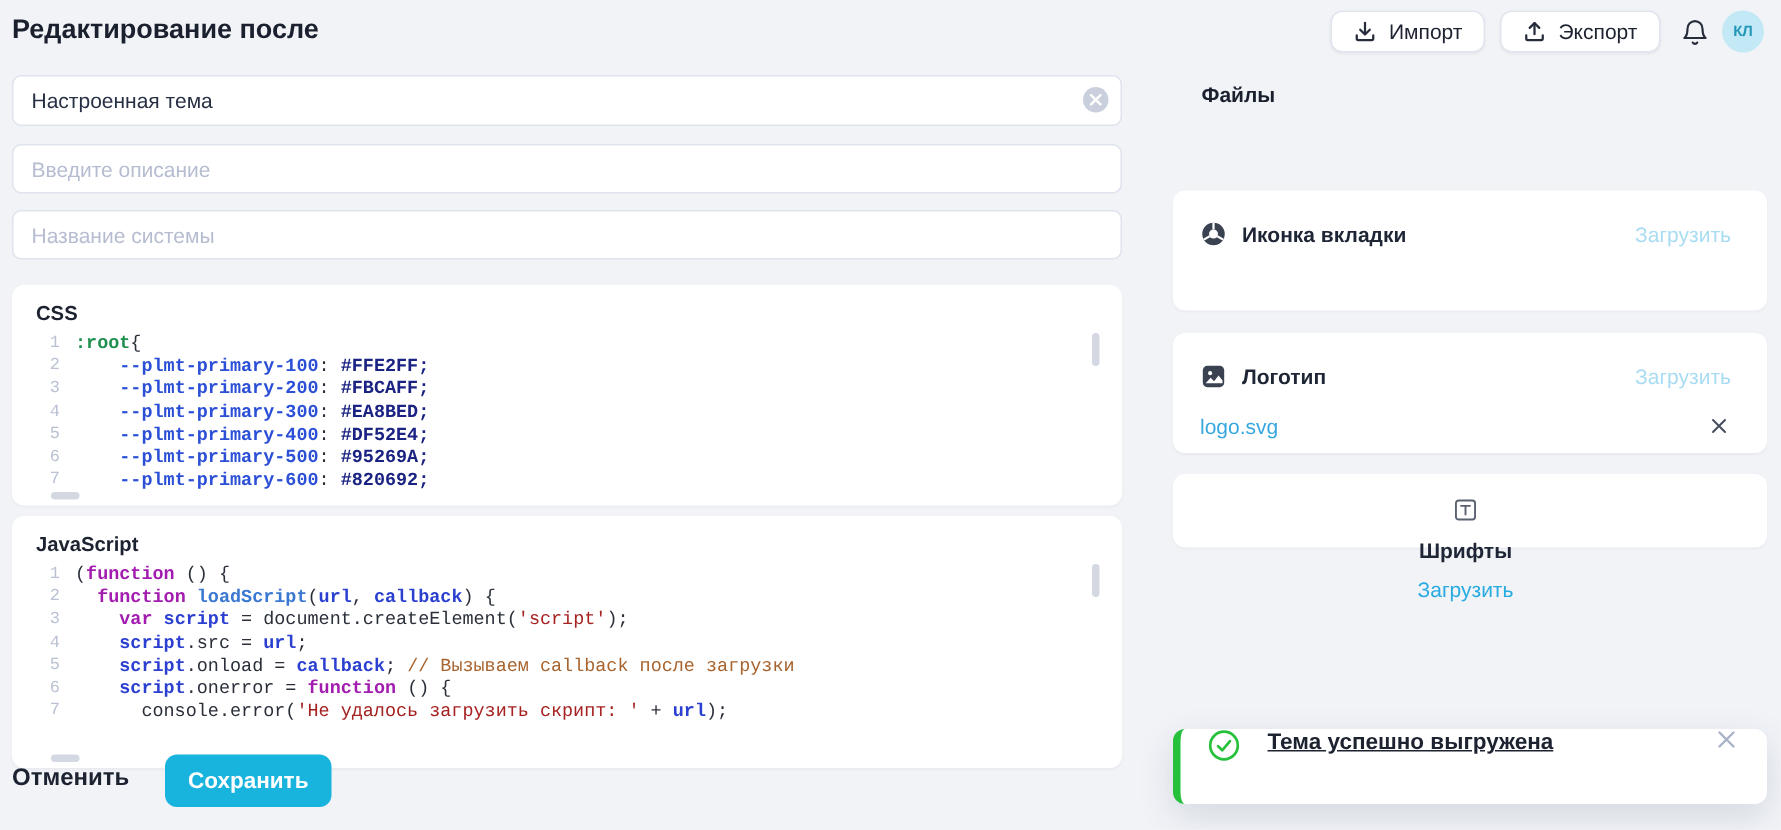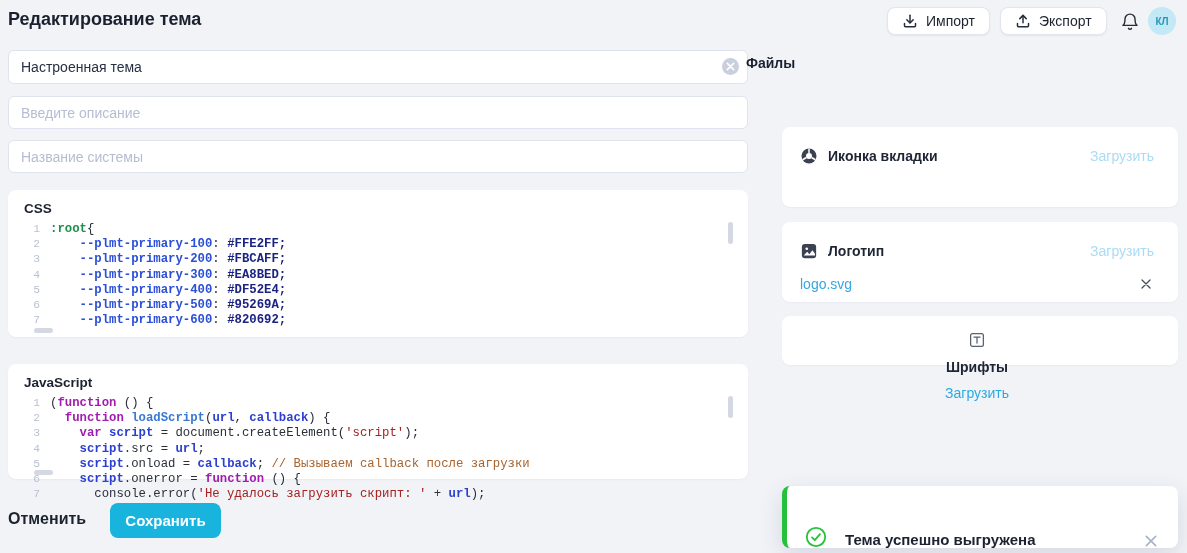--- a/index.html
+++ b/index.html
@@ -40,21 +40,21 @@
   .field::placeholder { color:#b6bdd1; }
   .f1 { top:50px; } .f2 { top:96px; height:33px; } .f3 { top:140px; height:33px; }
   .clear-btn {
     left:722px; top:58px; width:17px; height:17px; border-radius:50%;
     background:#c9cfdc; display:flex; align-items:center; justify-content:center; cursor:pointer;
   }
 
   
   .panel { left:8px; width:740px; background:#fff; border-radius:8px; box-shadow:0 1px 2px rgba(20,30,50,.04); }
   .panel-css { top:190px; height:147px; }
-  .panel-js  { top:364px; height:115px; }
+  .panel-js  { top:344px; height:168px; }
   .panel-title { font-size:13.5px; font-weight:700; color:#1c2230; margin:11px 16px 6px 16px; }
   .code { font-family:"Liberation Mono","DejaVu Sans Mono",monospace; font-size:12.3px; line-height:15.2px; padding-left:14px; white-space:pre; cursor:text; }
   .code-line { display:flex; }
   .ln { width:18px; text-align:right; margin-right:10px; color:#b9c1d2; font-size:11.3px; flex:none; user-select:none; }
   .tok-p   { color:#2a2f3a; }
   .tok-k   { color:#a21caf; font-weight:700; }
   .tok-fn  { color:#3a78d2; font-weight:700; }
   .tok-v   { color:#2b3fd0; font-weight:600; }
   .tok-s   { color:#a62121; }
   .tok-c   { color:#a8642f; }
@@ -65,48 +65,48 @@
   .hthumb { left:26px; bottom:4px; width:19px; height:5px; border-radius:3px; background:#d4d8e3; position:absolute; cursor:pointer; }
 
   
   .cancel-btn { left:8px; top:510px; font-size:16px; font-weight:600; color:#1c2230; background:none; border:none; cursor:pointer; font-family:inherit; }
   .save-btn {
     left:110px; top:503px; width:111px; height:35px; border:none; border-radius:8px;
     background:#19b4dd; color:#fff; font-size:15px; font-weight:600; cursor:pointer; font-family:inherit;
   }
 
   
-  .files-title { left:746px; top:55px; font-size:14px; font-weight:600; color:#1a202e; }
+  .files-title { left:801px; top:55px; font-size:14px; font-weight:600; color:#1a202e; }
   .fcard { left:782px; width:396px; background:#fff; border-radius:8px; box-shadow:0 1px 2px rgba(20,30,50,.04);margin-top:39px; }
   .fcard1 { top:88px;  height:80px; }
   .fcard2 { top:183px; height:80px; }
   .fcard3 { top:277px; height:49px; }
   .fcard-head { display:flex; align-items:center; gap:10px; padding:0 24px 0 18px; height:18px; margin-top:20px; }
   .fcard3 .fcard-head { margin-top:15px;flex-direction:column; }
   .fcard-title { font-size:14px; font-weight:600; color:#1e2534; flex:1; }
   .upload { font-size:14px; font-weight:500; cursor:pointer; }
   .upload.disabled { color:#a9dcf3; }
   .upload.active   { color:#29abe2; }
   .fcard-file { display:flex; align-items:center; padding:0 26px 0 18px; margin-top:16px; }
   .file-link { font-size:14px; color:#38a7e0; flex:1; cursor:pointer; }
   .file-close { cursor:pointer; display:flex; align-items:center; }
 
   
   .toast {
-    left:782px; top:486px; width:396px; height:62px; background:#fff; border-radius:8px;
+    left:782px; top:486px; width:396px; height:50px; background:#fff; border-radius:8px;
     border-left:5px solid #25c03c; box-shadow:0 8px 24px rgba(40,60,90,.14);
-    display:flex; align-items:flex-end; padding:0 20px 0 18px; gap:18px;
+    display:flex; align-items:flex-start; padding:0 20px 0 18px; gap:18px;text-decoration:underline;
   }
   .toast-msg { font-size:15px; font-weight:600; color:#1c2230; flex:1; }
   .icon-flex { display:flex; align-items:center; }
 </style>
 </head>
 <body>
 
-<div class="abs page-title">Редактирование тема</div>
+<div class="abs page-title">Редактирование после</div>
 
 <button class="abs hdr-btn btn-import">
   <span class="icon-flex">
     <svg width="16" height="16" viewBox="0 0 16 16" fill="none" stroke="#262c3a" stroke-width="1.5" stroke-linecap="round" stroke-linejoin="round">
       <path d="M8 2.2v7.4"></path>
         <path d="M4.8 6.8L8 10l3.2-3.2"></path>
         <path d="M2.5 10.6v2.1a1 1 0 0 0 1 1h9a1 1 0 0 0 1-1v-2.1"></path>
     </svg>
   </span>
   <span>Импорт</span>

